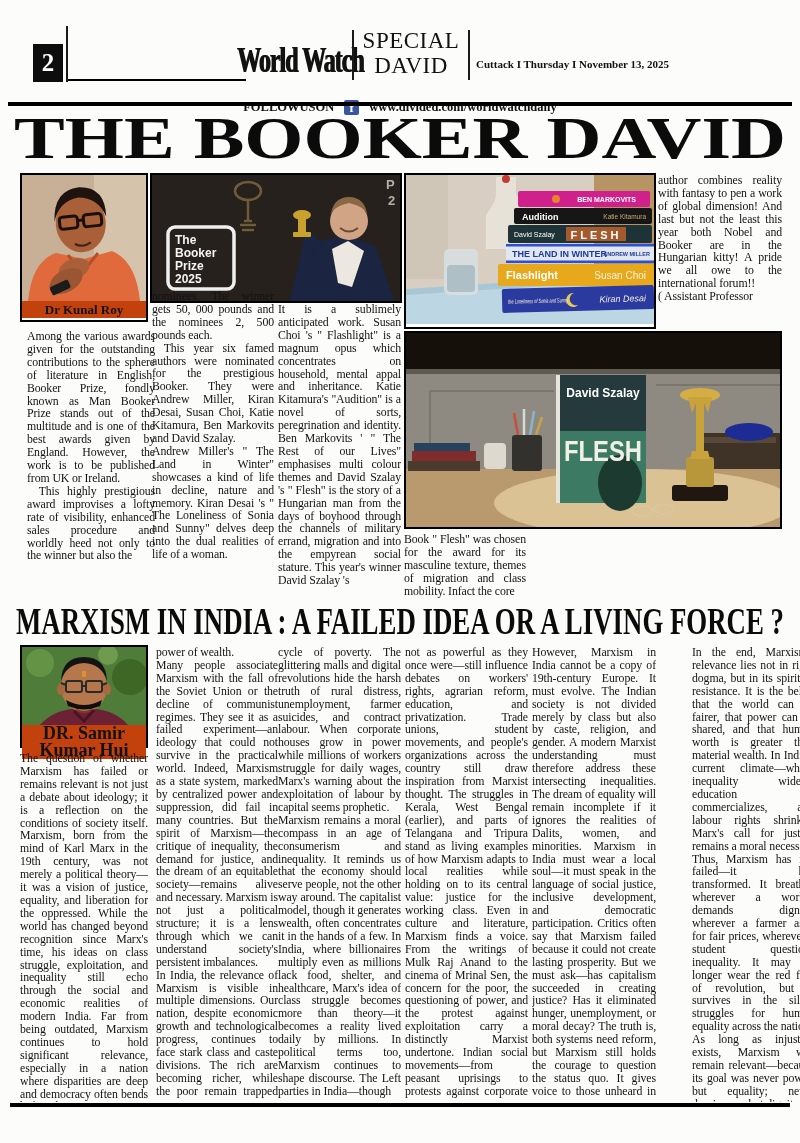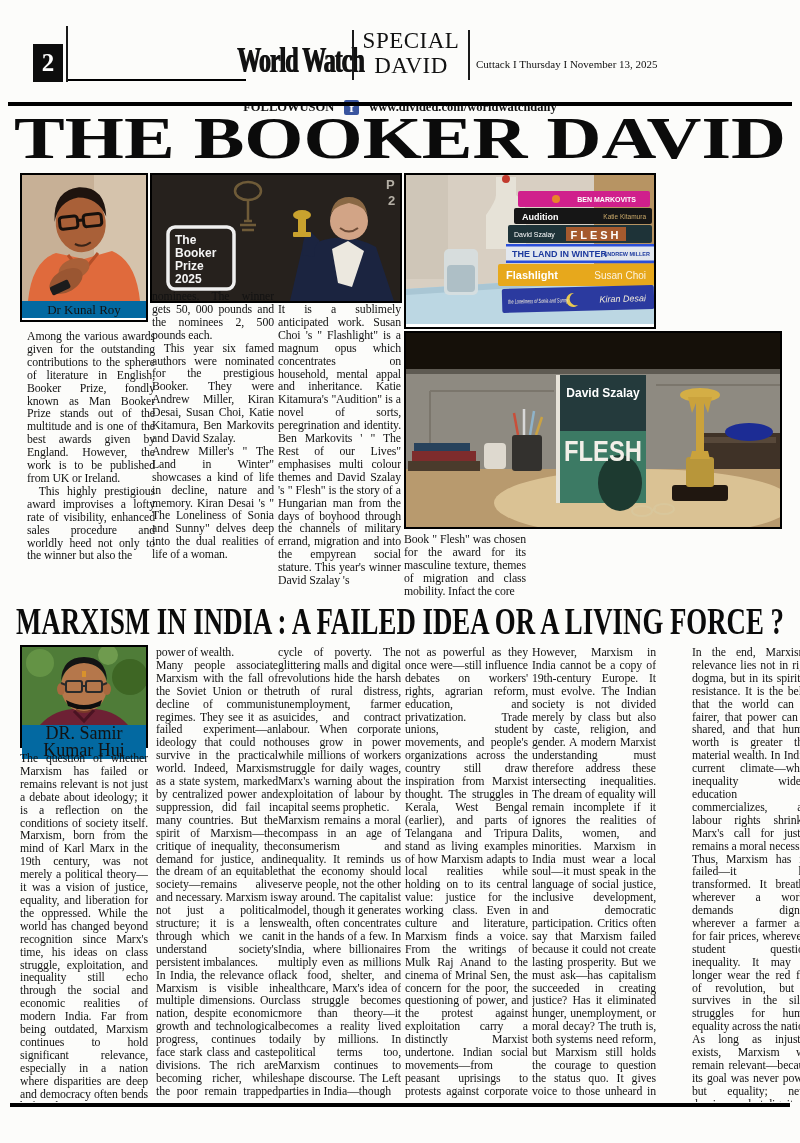--- a/index.html
+++ b/index.html
@@ -3,25 +3,25 @@
 <meta charset="utf-8">
 <style>
   html,body{margin:0;padding:0;background:#e8e8e8}
   .page{position:relative;width:800px;height:1143px;background:#fcfcfa;font-family:"Liberation Serif",serif;color:#121212;overflow:hidden;margin:0 auto}
   .abs{position:absolute}
   .col{position:absolute;font-size:11.8px;line-height:12.9px;text-align:justify;white-space:pre-line;overflow:hidden;letter-spacing:-0.1px}
   .rule{position:absolute;background:#000}
   .vline{position:absolute;background:#1a1a1a;width:2px}
   .photo-frame{position:absolute;border:2px solid #000;background:#fff;box-sizing:border-box}
   .photo-frame svg{display:block}
-  .pcaption{text-align:center;font-weight:normal;font-size:13px;line-height:17px;background:#0369a1}
+  .pcaption{text-align:center;font-weight:bold;font-size:13px;line-height:17px;background:#c2410c}
   .pageno{position:absolute;left:33px;top:44px;width:30px;height:38px;background:#0d0d0d;color:#fff;font-weight:bold;font-size:25px;display:flex;align-items:center;justify-content:center}
   .logo{position:absolute;left:238px;top:40px;width:124px;height:40px;display:flex;align-items:center;justify-content:center;font-weight:bold;font-size:24px;letter-spacing:-1px;transform:scaleY(1.45);transform-origin:center;white-space:nowrap;text-shadow:1px 0 0 #111}
   .section{position:absolute;left:356px;top:28px;width:110px;text-align:center;font-weight:normal;font-size:23px;line-height:25px;letter-spacing:0.5px}
-  .dateline{position:absolute;left:476px;top:58px;width:200px;font-weight:normal;font-size:11px;white-space:nowrap}
+  .dateline{position:absolute;left:476px;top:58px;width:200px;font-weight:bold;font-size:11px;white-space:nowrap}
   .followbar{position:absolute;left:0;top:100px;width:800px;display:flex;align-items:center;justify-content:center;gap:10px;font-weight:bold;font-size:12.5px}
   .fbicon{display:inline-flex;align-items:center;justify-content:center;width:15px;height:15px;background:#3a559f;color:#fff;font-weight:bold;font-size:13px;border-radius:2px;font-family:"Liberation Serif",serif}
   .headsvg text{font-family:"Liberation Serif",serif;font-weight:bold;fill:#0b0b0b}
   .credit{position:absolute;left:648px;top:536px;width:134px;text-align:right;font-size:12.2px;line-height:14px;white-space:pre-line}
   .svgtext-sans{font-family:"Liberation Sans",sans-serif}
 </style>
 </head>
 <body>
 
 <div class="page">
@@ -189,20 +189,22 @@
     </svg>
   </div>
 
   <div class="col" style="left:27px;top:330px;width:128px;height:276px">Among the various awards given for the outstanding contributions to the sphere of literature in English, Booker Prize, fondly known as Man Booker Prize stands out of the multitude and is one of the best awards given by England. However, the work is to be published from  UK or Ireland.
  This highly prestigious award improvises a lofty rate of visibility, enhanced sales procedure and worldly heed not only to the winner but also the</div>
   <div class="col" style="left:152px;top:290px;width:122px;height:300px">nominees. The winner gets 50, 000 pounds and the nominees 2, 500 pounds each.
  This year six famed authors were nominated for the prestigious Booker. They were Andrew Miller, Kiran Desai, Susan Choi, Katie Kitamura, Ben Markovits and David Szalay.
 Andrew Miller's " The Land in Winter" showcases a kind of life in decline, nature and memory. Kiran Desai 's " The Loneliness of Sonia and Sunny" delves deep into the dual realities of life of a woman.</div>
   <div class="col" style="left:278px;top:303px;width:123px;height:304px">It is a sublimely anticipated work.  Susan Choi 's " Flashlight" is a magnum opus which concentrates on household, mental appal and inheritance. Katie Kitamura's "Audition" is a novel of sorts, peregrination and identity. Ben Markovits ' " The Rest of our Lives" emphasises multi colour themes and David Szalay 's " Flesh" is the story of a Hungarian man from the days of boyhood through the channels of military errand, migration and into the empyrean social stature. This year's winner David Szalay 's</div>
   <div class="col" style="left:404px;top:533px;width:122px;height:76px">Book " Flesh" was chosen for the award for its masculine texture, themes of migration and class mobility. Infact the core</div>
+  <div class="col" style="left:658px;top:174px;width:124px;height:162px">author combines reality with fantasy to pen a work of global dimension! And last but not the least this year both Nobel and Booker are in the Hungarian kitty! A pride we all owe to the international forum!!
+( Assistant Professor</div>
 
   <svg class="abs headsvg" style="left:8px;top:601px" width="784" height="40" viewBox="0 0 784 40">
     <text x="392" y="33" text-anchor="middle" font-size="38" textLength="768" lengthAdjust="spacingAndGlyphs">MARXISM IN INDIA : A FAILED IDEA OR A LIVING FORCE ?</text>
   </svg>
 
   <div class="photo-frame" style="left:20px;top:645px;width:128px;height:103px">
     <svg width="124" height="78" viewBox="0 0 124 78">
       <rect width="124" height="78" fill="#4f7c38"></rect>
       <circle cx="18" cy="16" r="14" fill="#6e9c4c" opacity="0.7"></circle>
       <circle cx="108" cy="30" r="18" fill="#39601f" opacity="0.8"></circle>

